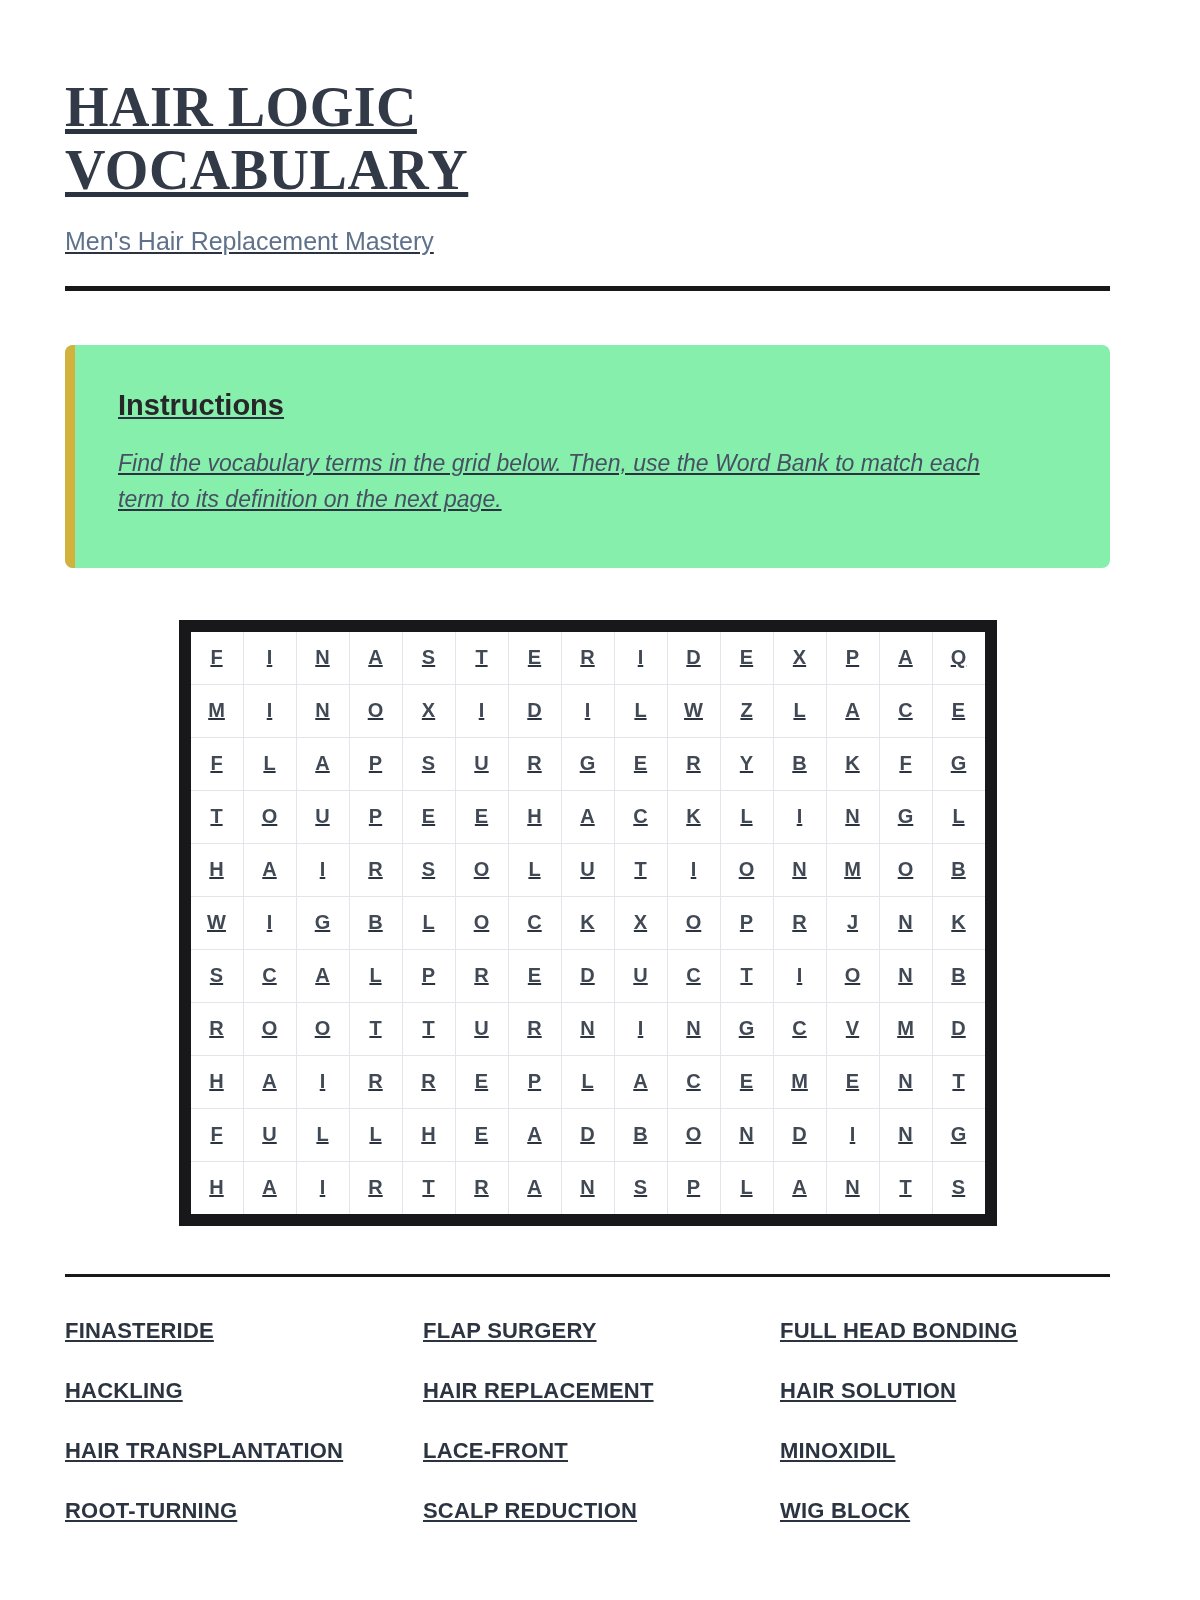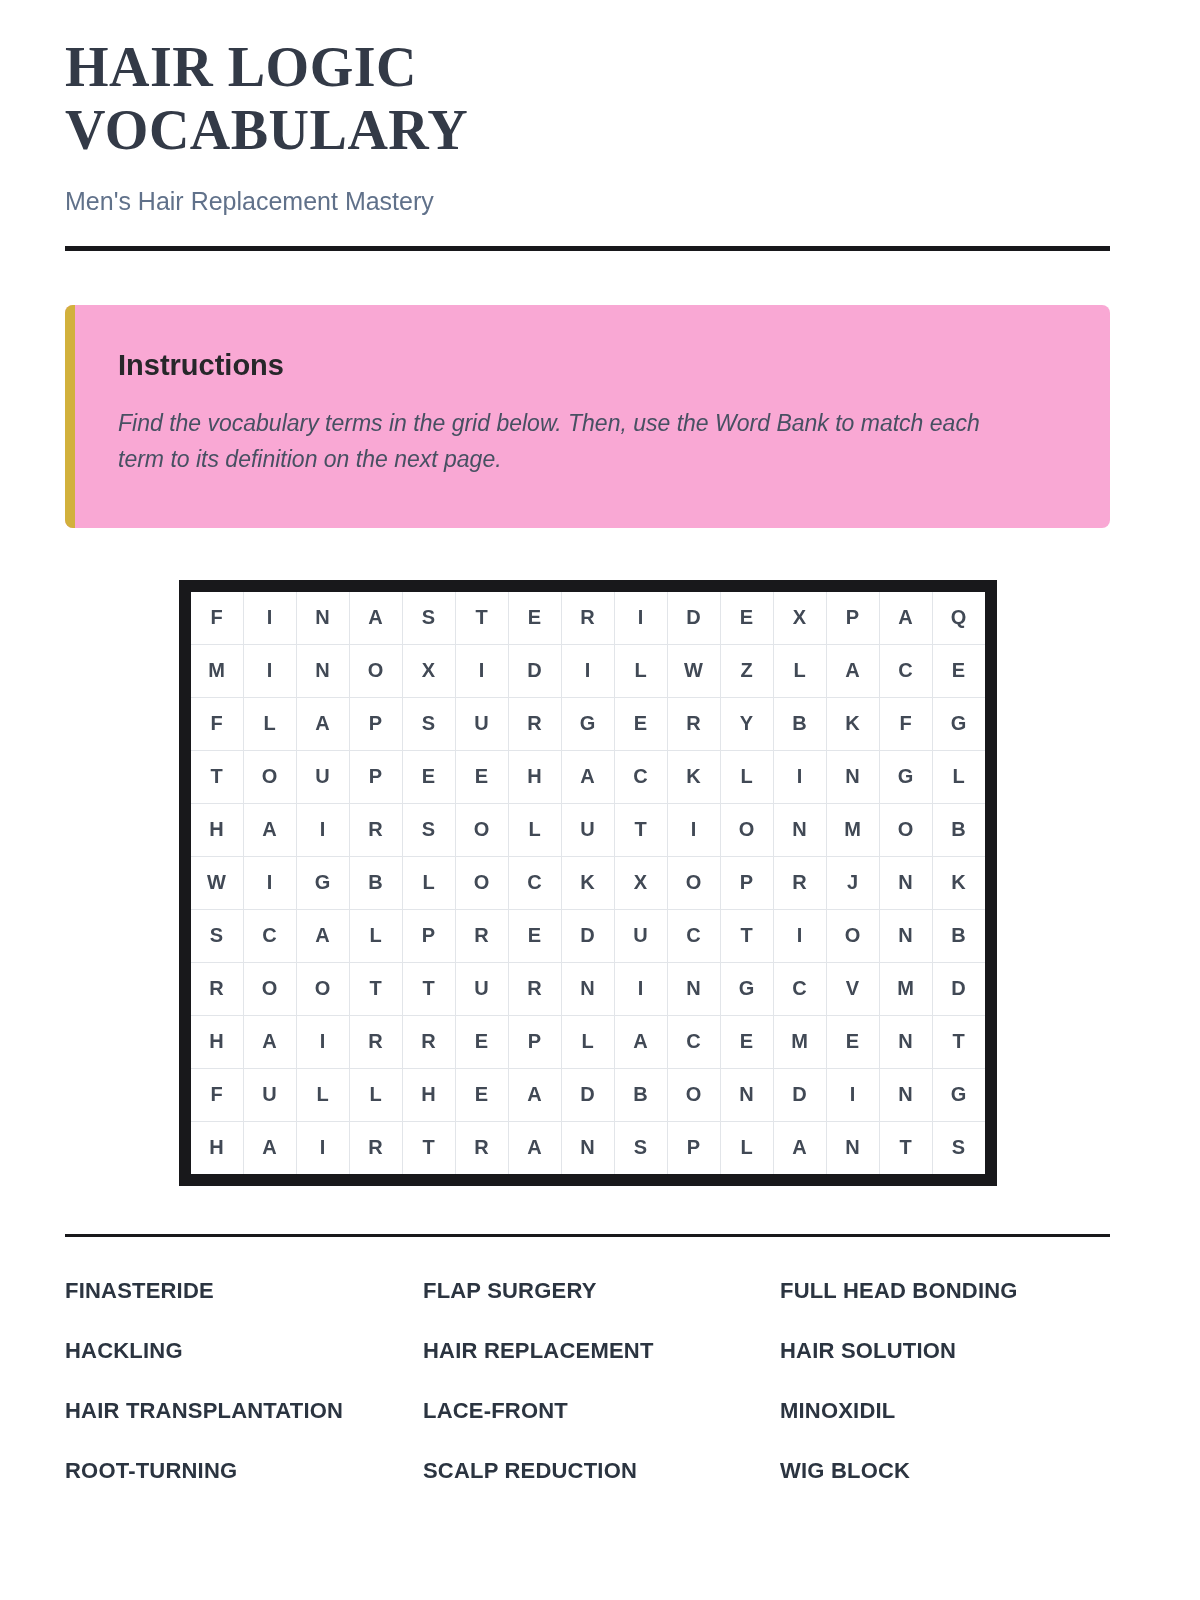--- a/index.html
+++ b/index.html
@@ -4,21 +4,21 @@
 <style>
   * { margin: 0; padding: 0; box-sizing: border-box; }
   html, body { background: #ffffff; }
   body {
     width: 1200px;
     height: 1600px;
     font-family: "Liberation Sans", "DejaVu Sans", sans-serif;
     color: #2b3340;
     overflow: hidden;
   }
-  .page { padding: 36px 90px 0 65px; }
+  .page { padding: 76px 90px 0 65px; text-decoration: underline; }
 
   
   .header { display: flex; justify-content: space-between; align-items: flex-start; }
   .title { 
     font-family: "Liberation Serif", "DejaVu Serif", serif;
     font-weight: 700;
     font-size: 56px;
     line-height: 1.12;
     letter-spacing: 0.5px;
     color: #333a47;
@@ -32,21 +32,21 @@
 
   
   .rule { background: #18181b; }
   .rule-top { height: 5px; margin-top: 30px; }
   .rule-bottom { height: 3px; margin-top: 48px; }
 
   
   .instructions {
     position: relative;
     margin-top: 54px;
-    background: #f9a8d4;
+    background: #86efac;
     border-radius: 8px;
     padding: 44px 60px 50px 53px;
     overflow: hidden;
   }
   .accent-bar {
     position: absolute;
     left: 0; top: 0; bottom: 0;
     width: 10px;
     background: #d2b13c;
   }

